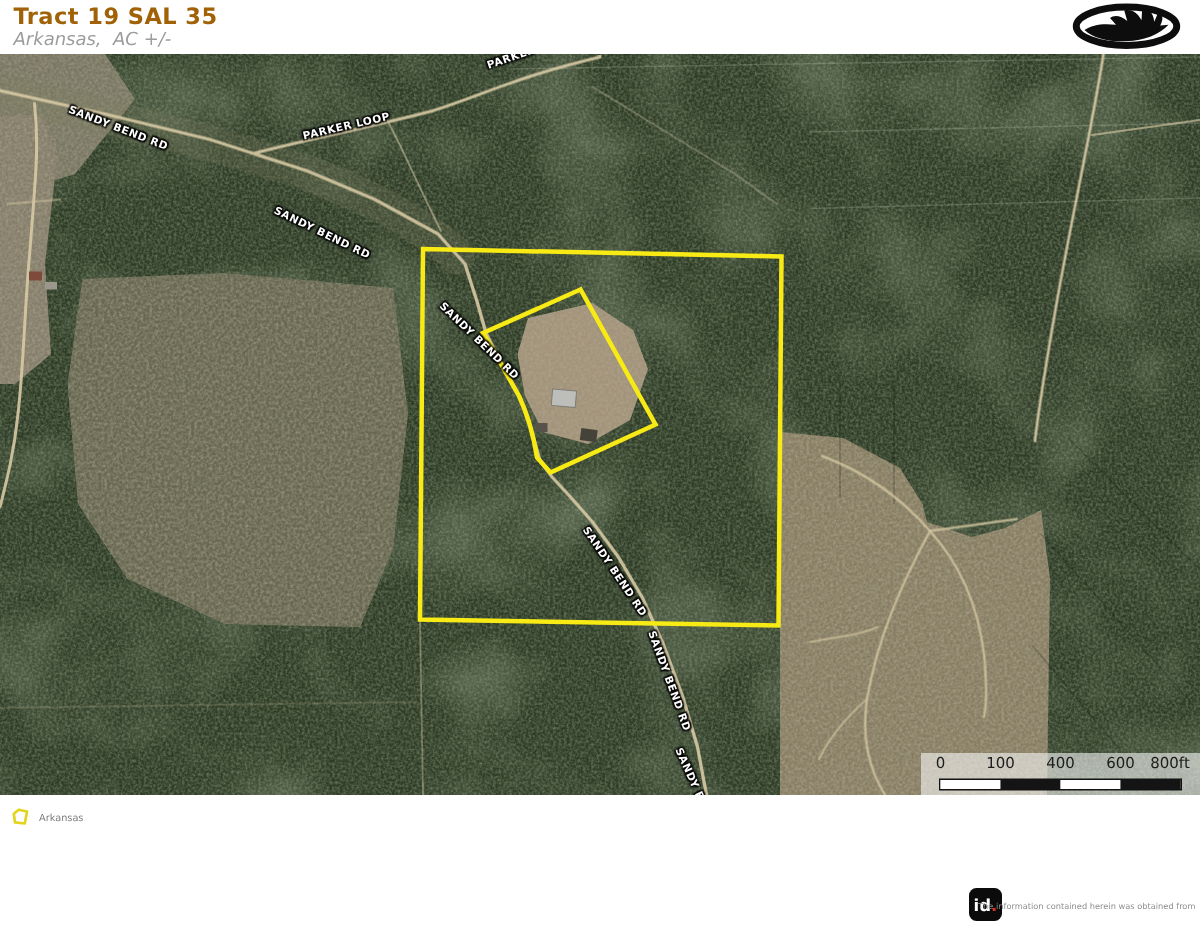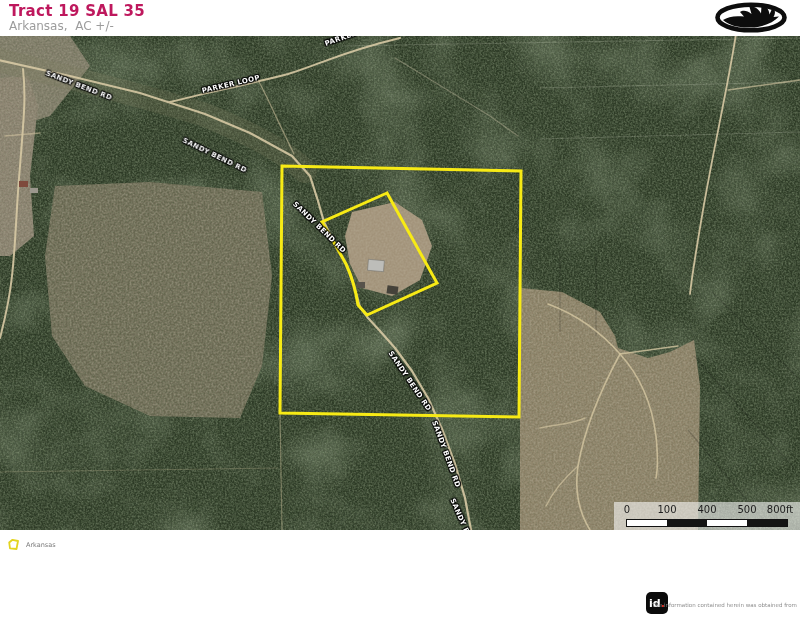--- a/index.html
+++ b/index.html
@@ -1,20 +1,20 @@
 <!DOCTYPE html>
 <html><head>
 <meta charset="utf-8">
 <style>
   html,body{margin:0;padding:0;background:#ffffff;}
   .page{position:relative;width:800px;height:618px;background:#ffffff;overflow:hidden;
         font-family:"DejaVu Sans","Liberation Sans",sans-serif;}
   
-  .hdr-title{position:absolute;left:9px;top:2px;font-size:15px;font-weight:bold;color:#be185d;letter-spacing:.3px;}
-  .hdr-sub{position:absolute;left:9px;top:19px;font-size:12px;color:#9c9c9c;white-space:pre;}
+  .hdr-title{position:absolute;left:9px;top:2px;font-size:15px;font-weight:bold;color:#a16207;letter-spacing:.3px;}
+  .hdr-sub{position:absolute;left:9px;top:19px;font-size:12px;color:#9c9c9c;white-space:pre;font-style:italic;}
   .brand{position:absolute;right:11px;top:2px;width:76px;height:31px;}
   
   .map{position:absolute;left:0;top:36px;width:800px;height:494px;overflow:hidden;background:#2d3a26;}
   .map-svg{position:absolute;left:0;top:0;}
   .rlabel{position:absolute;color:#fff;font-size:7px;font-weight:bold;letter-spacing:.45px;white-space:pre;
           transform-origin:0 50%;
           text-shadow:-1px -1px 1px rgba(0,0,0,.95),1px -1px 1px rgba(0,0,0,.95),
                       -1px 1px 1px rgba(0,0,0,.95),1px 1px 1px rgba(0,0,0,.95),0 0 2px #000;}
   
   .scalebar{position:absolute;right:0;bottom:0;width:186px;height:28px;background:rgba(250,250,250,.58);}
@@ -175,21 +175,21 @@
     <div class="rlabel" style="left:183px;top:100px;transform:rotate(26deg);">SANDY BEND RD</div>
     <div class="rlabel" style="left:294px;top:163px;transform:rotate(44deg);">SANDY BEND RD</div>
     <div class="rlabel" style="left:390px;top:312px;transform:rotate(56deg);">SANDY BEND RD</div>
     <div class="rlabel" style="left:434px;top:381px;transform:rotate(70deg);">SANDY BEND RD</div>
     <div class="rlabel" style="left:452px;top:459px;transform:rotate(66deg);">SANDY BEND RD</div>
 
     <div class="scalebar">
       <span class="sb-tick" style="left:13px;">0</span>
       <span class="sb-tick" style="left:53px;">100</span>
       <span class="sb-tick" style="left:93px;">400</span>
-      <span class="sb-tick" style="left:133px;">500</span>
+      <span class="sb-tick" style="left:133px;">600</span>
       <span class="sb-tick" style="left:166px;text-align:right;">800ft</span>
       <div class="sb-bar">
         <div class="sb-seg" style="background:#ffffff;"></div>
         <div class="sb-seg" style="background:#141414;"></div>
         <div class="sb-seg" style="background:#ffffff;"></div>
         <div class="sb-seg" style="background:#141414;"></div>
       </div>
     </div>
   </div>
 

